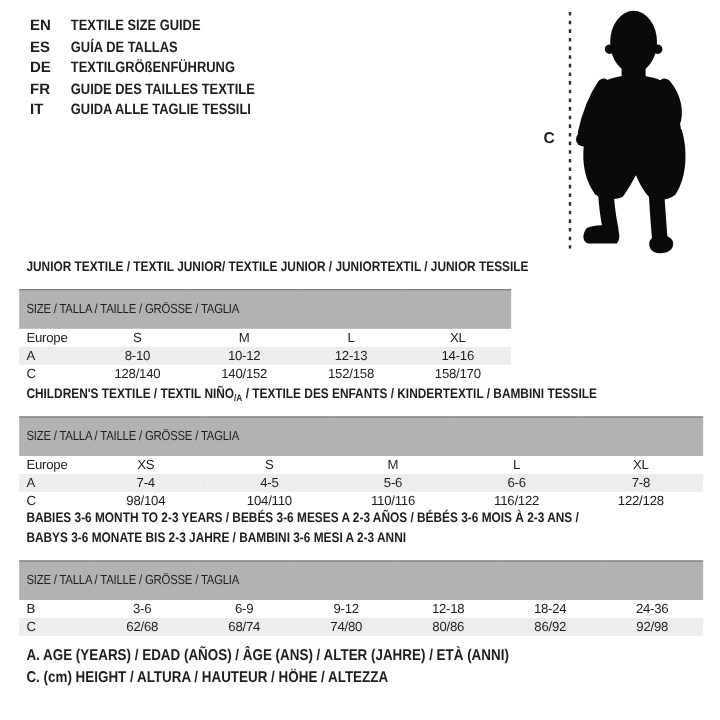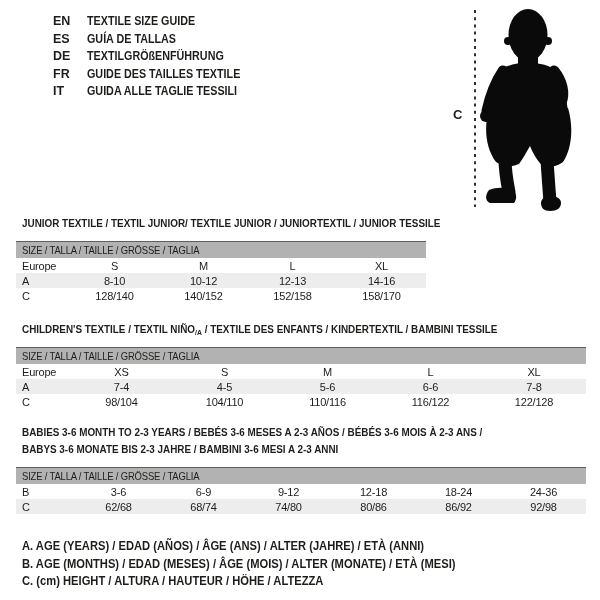--- a/index.html
+++ b/index.html
@@ -8,32 +8,32 @@
     width:600px;height:600px;position:relative;overflow:hidden;
     background:#ffffff;color:#1d1d1b;
     font-family:"Liberation Sans",sans-serif;
   }
   .abs{position:absolute;}
   .cond{display:inline-block;transform:scaleX(0.86);transform-origin:0 50%;white-space:nowrap;}
 
   
   .lang-list{left:25px;top:13px;}
   .lang-row{display:flex;line-height:17.6px;font-weight:bold;font-size:12.5px;}
-  .lang-code{width:34px;flex:0 0 34px;margin-left:28px;}
+  .lang-code{width:34px;flex:0 0 34px;}
 
   
   .tbl-title{left:22px;font-weight:bold;font-size:11.5px;line-height:17px;white-space:nowrap;}
   .sub{font-size:8px;vertical-align:-2px;}
 
   
   table.size-table{position:absolute;left:16px;border-collapse:collapse;table-layout:fixed;
     font-size:11px;letter-spacing:-0.2px;}
   table.size-table td{height:15px;padding:0;text-align:center;vertical-align:middle;}
   table.size-table td.lbl{text-align:left;padding-left:6px;margin-top:29px;}
-  tr.bar td{background:#b2b2b2;border-top:1px solid #5f5f5f;text-align:left;height:16px;
+  tr.bar td{background:#b2b2b2;border-top:1px solid #5f5f5f;text-align:left;height:32px;
     padding-left:6px;color:#1d1d1b;}
   tr.stripe td{background:#ededed;}
 
   
   .legend{left:22px;top:537px;font-weight:bold;font-size:13px;line-height:17.6px;}
 
   
   .figure{left:440px;top:0;}
 </style>
 </head>
@@ -199,15 +199,14 @@
     <td>74/80</td>
     <td>80/86</td>
     <td>86/92</td>
     <td>92/98</td>
   </tr>
 </tbody>
   </table>
 
 <div class="abs legend">
   <div><span class="cond">A. AGE (YEARS) / EDAD (AÑOS) / ÂGE (ANS) / ALTER (JAHRE) / ETÀ (ANNI)</span></div>
-  <div><span class="cond">B. AGE (MONTHS) / EDAD (MESES) / ÂGE (MOIS) / ALTER (MONATE) / ETÀ (MESI)</span></div>
   <div><span class="cond">C. (cm) HEIGHT / ALTURA / HAUTEUR / HÖHE / ALTEZZA</span></div>
 </div>
 
 </body></html>

